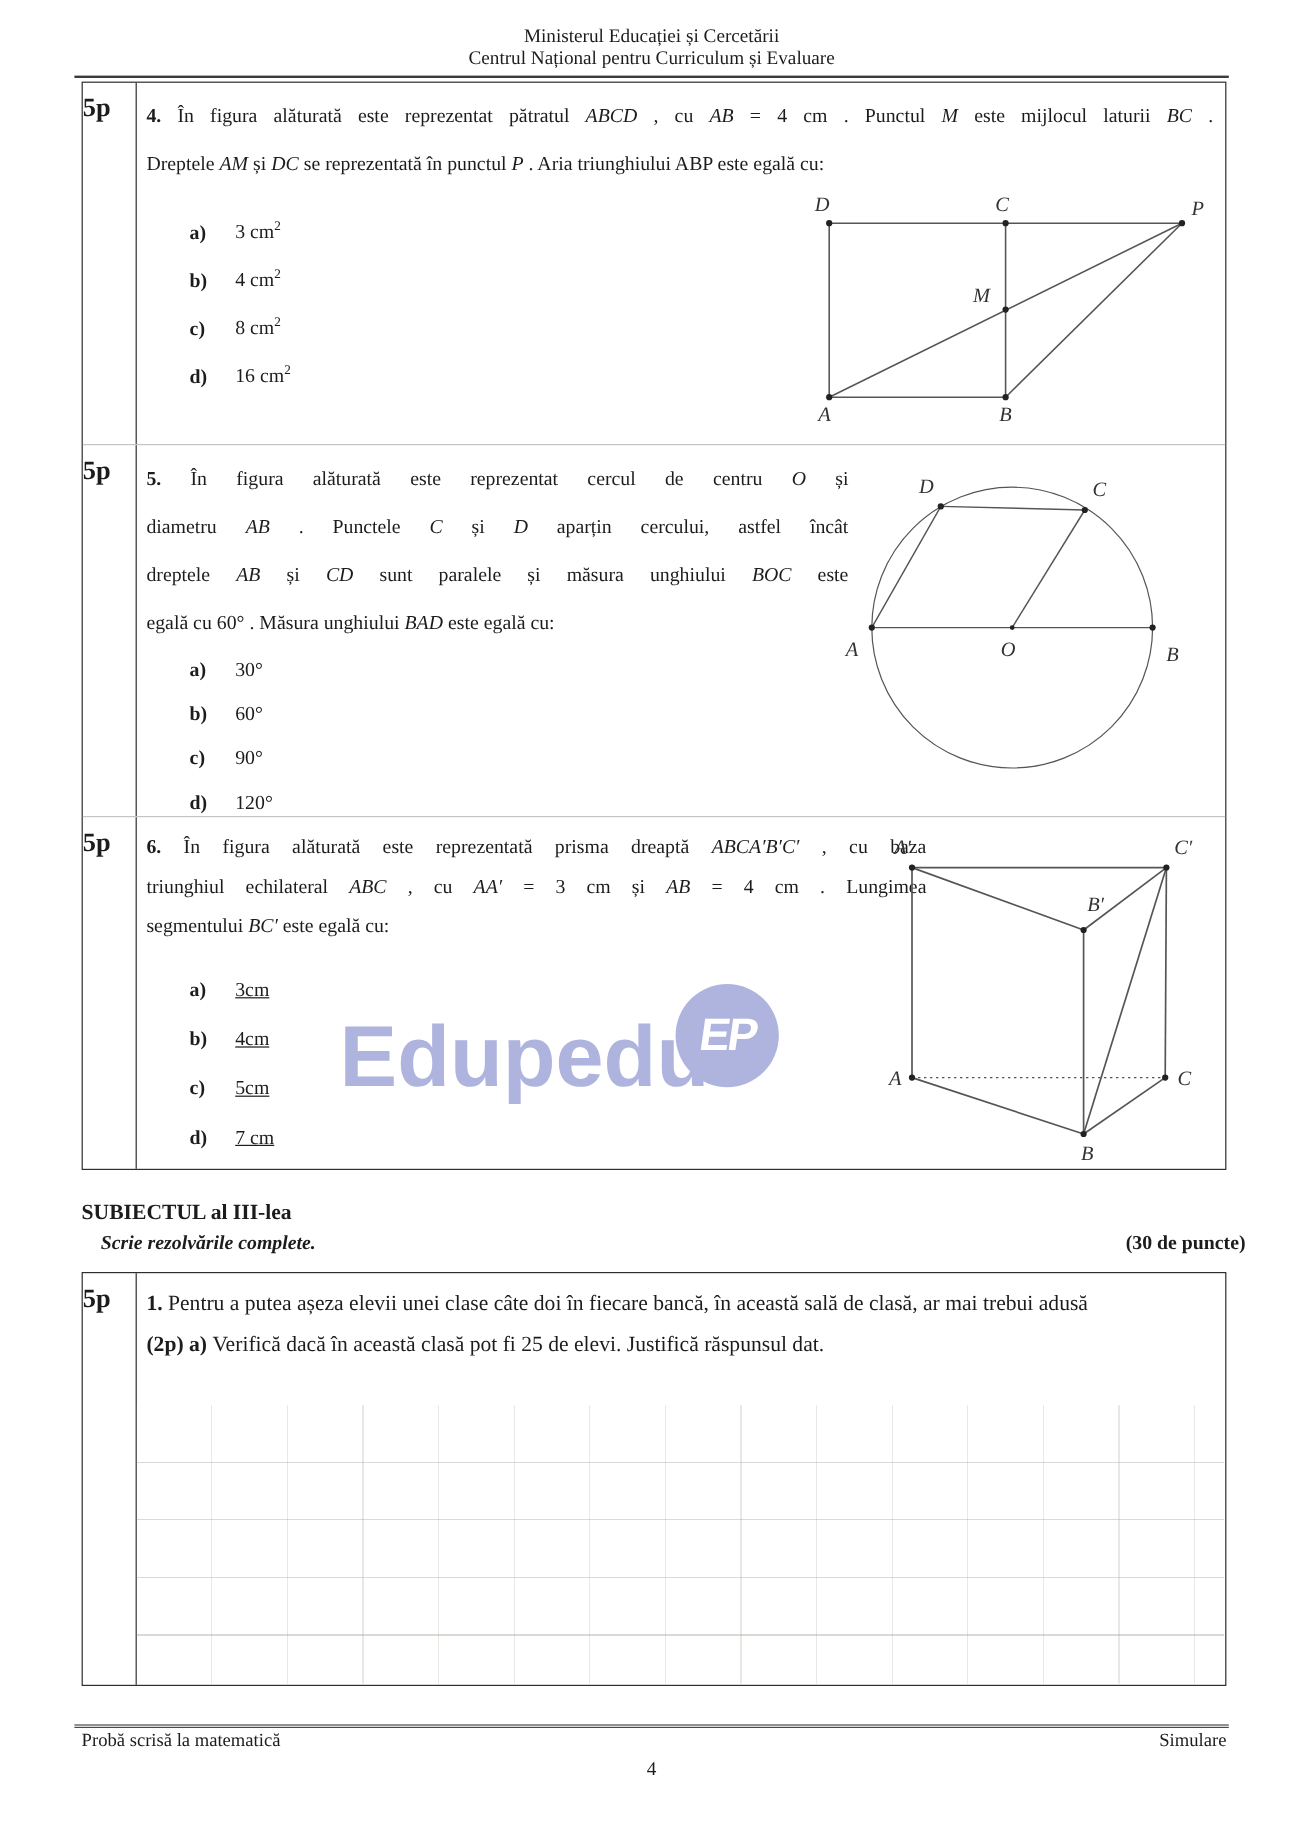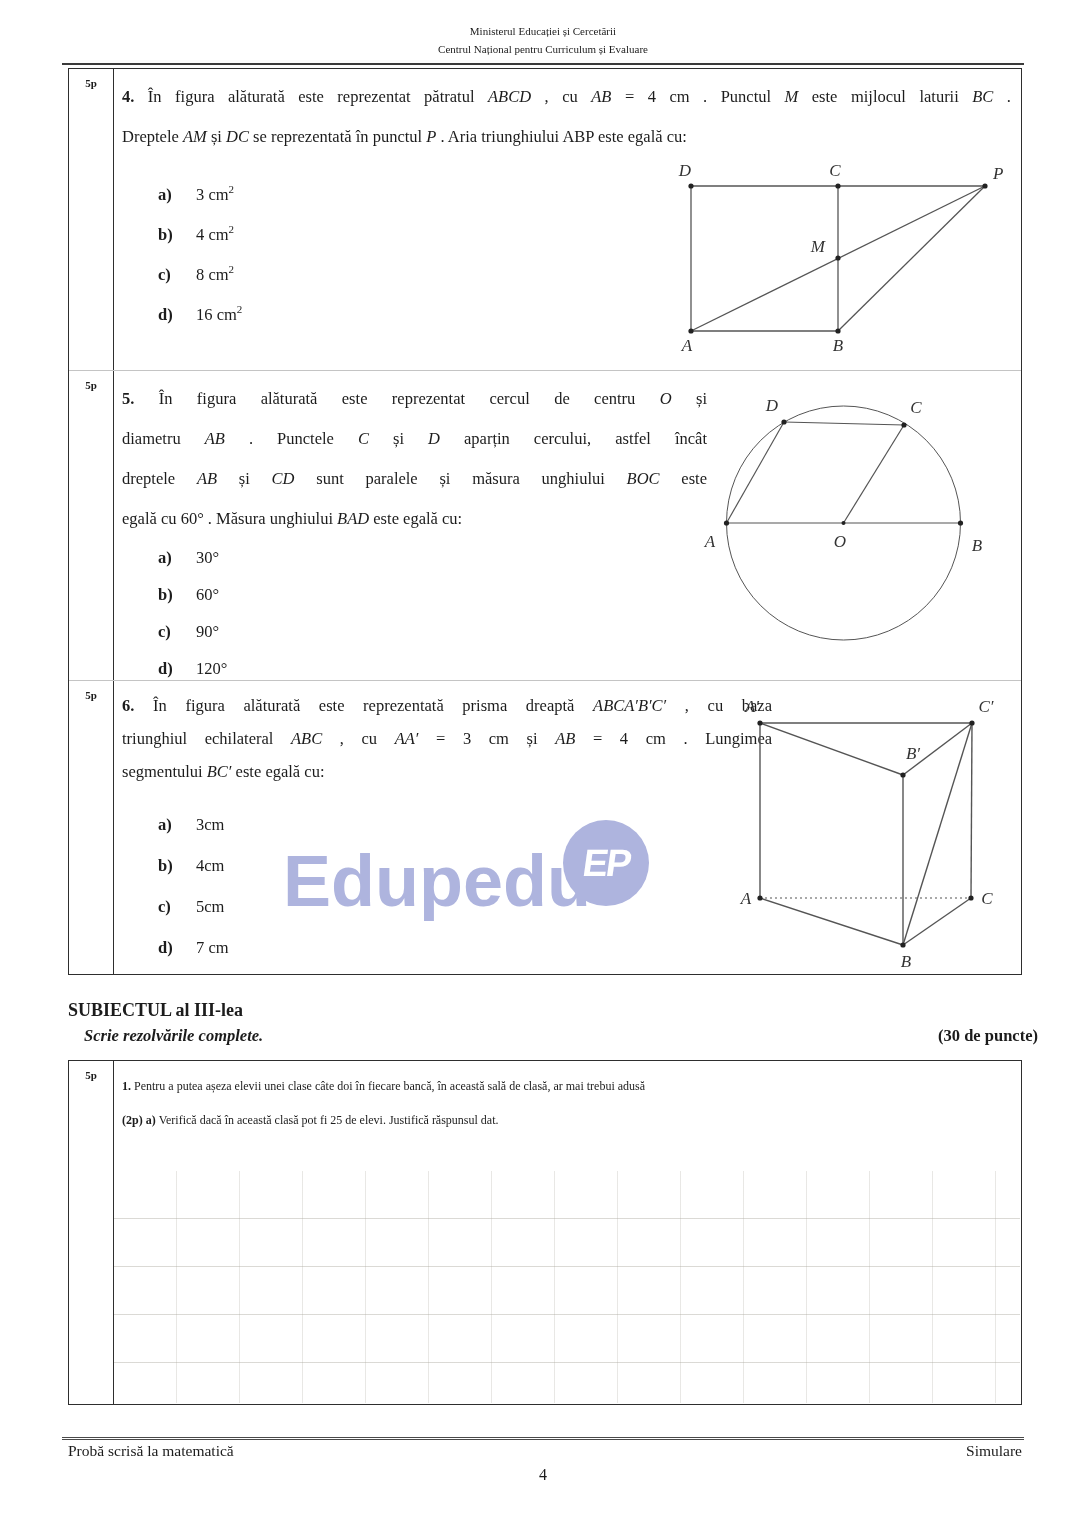--- a/index.html
+++ b/index.html
@@ -4,67 +4,67 @@
 <style>
   html,body { margin:0; padding:0; background:#e9e9e9; }
   .page {
     position:relative; width:1086px; height:1536px; margin:0 auto;
     background:#ffffff; font-family:"Liberation Serif", serif; color:#1c1c1c;
     overflow:hidden;
   }
   
   .header {
     position:absolute; left:62px; top:22px; width:962px;
-    text-align:center; font-size:11px; line-height:18px;
+    text-align:center; font-size:16px; line-height:18px;
     padding-bottom:5px; border-bottom:2.5px solid #3b3b3b;
   }
   
   .qtable {
     position:absolute; left:68px; top:68px; width:954px;
     border:1.5px solid #2e2e2e; z-index:2; box-sizing:border-box;
   }
   .qrow { display:flex; border-bottom:1px solid #c4c4c4; box-sizing:border-box; }
   .qrow:last-child { border-bottom:none; }
   .pts {
     flex:none; width:45px; border-right:1.2px solid #2e2e2e;
-    font-weight:bold; font-size:11px; text-align:center; padding-top:8px;
+    font-weight:bold; font-size:22px; text-align:left; padding-top:8px;
     box-sizing:border-box;
   }
   .qcontent { position:relative; flex:1; padding:8px 10px 0 8px; box-sizing:border-box; }
   .qline { font-size:16.5px; }
   .lh40 { line-height:40px; }
   .lh33 { line-height:33px; }
   .just { text-align:justify; text-align-last:justify; }
   .w585 { width:585px; }
   .w650 { width:650px; }
   .opt { font-size:16.5px; }
   .opt .ol { display:inline-block; width:38px; margin-left:36px; font-weight:bold; }
   .opt sup { font-size:11px; }
   .h40 { height:40px; line-height:40px; }
   .h37 { height:37px; line-height:37px; }
-  .h41 { height:41px; line-height:41px; }
+  .h41 { height:41px; line-height:41px;text-decoration:underline; }
   .fig { position:absolute; }
   .fig text { font-family:"Liberation Serif", serif; font-style:italic; font-size:17px; fill:#333; }
   .fig line, .fig circle.outline { stroke:#555; }
   
   .sec-title { position:absolute; left:68px; top:1000px; font-size:18px; font-weight:bold; z-index:2;font-family:Liberation Serif, serif; }
   .instr-row {
     position:absolute; left:84px; top:1026px; width:954px;
     display:flex; justify-content:space-between; font-size:16.5px; z-index:2;
   }
   .instr-left { font-weight:bold; font-style:italic; }
   .instr-right { font-weight:bold; }
   
   .p1box {
     position:absolute; left:68px; top:1060px; width:954px; height:345px;
     border:1.5px solid #2e2e2e; display:flex; z-index:2; box-sizing:border-box;
     background:#fff;
   }
   .p1content { position:relative; flex:1; padding:8px 10px 0 8px; box-sizing:border-box; }
-  .p1line { font-size:12px; line-height:34px; }
+  .p1line { font-size:18px; line-height:34px; }
   .answer-grid {
     position:absolute; left:0; right:1px; top:110px; bottom:1px;
     background-image:
       repeating-linear-gradient(to bottom, transparent 0px, transparent 47px, rgba(175,172,162,0.45) 47px, rgba(175,172,162,0.45) 48px),
       repeating-linear-gradient(to right, transparent 0px, transparent 62px, rgba(185,182,174,0.32) 62px, rgba(185,182,174,0.32) 63px);
   }
   
   .wm-word {
     position:absolute; left:283px; top:840px; z-index:1;
     font-family:"Liberation Sans", sans-serif; font-weight:bold;

